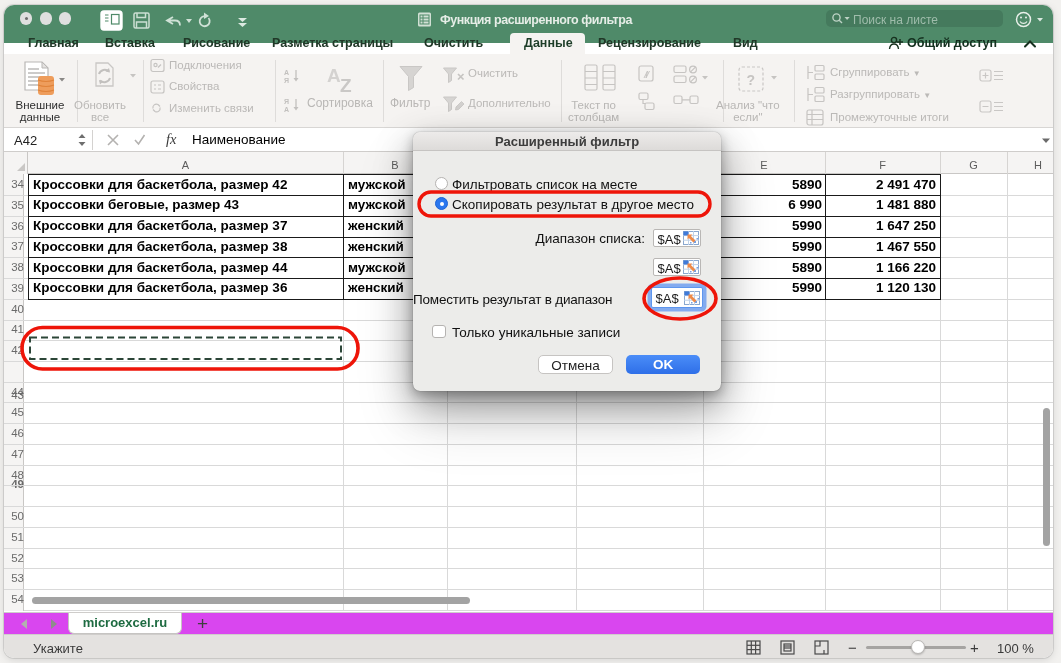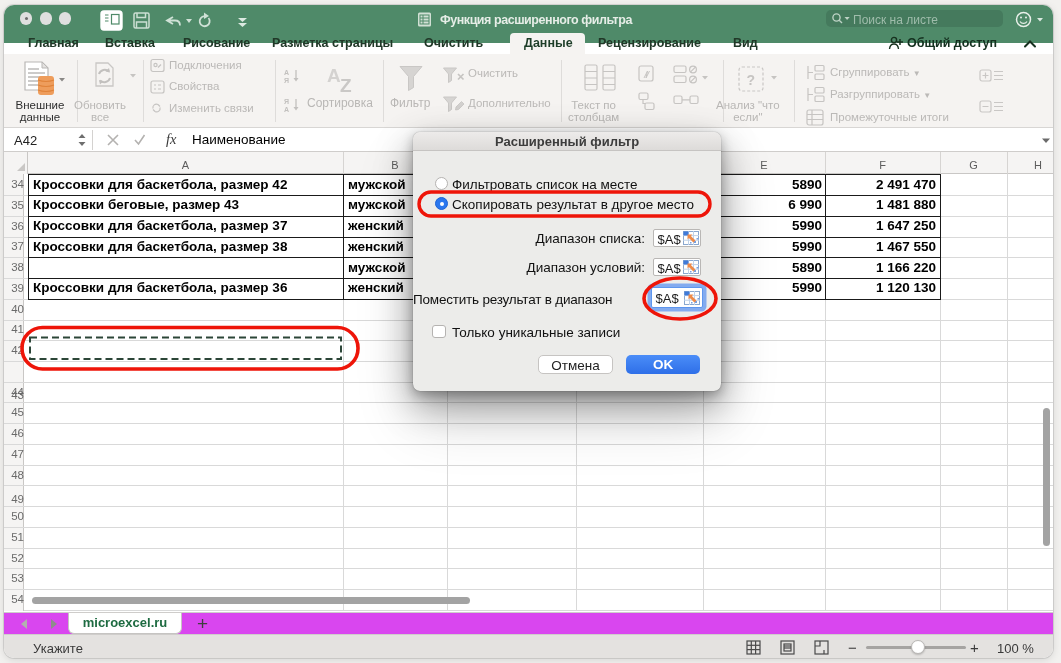--- a/index.html
+++ b/index.html
@@ -356,20 +356,21 @@
 <div class="enum" style="left:718px;top:23.1px;width:100px;">6 990</div>
 <div class="enum" style="left:832px;top:23.1px;width:100px;">1 481 880</div>
 <div class="aname" style="top:43.8px;">Кроссовки для баскетбола, размер 37</div>
 <div class="bname" style="top:43.8px;width:70px;overflow:hidden;">женский</div>
 <div class="enum" style="left:718px;top:43.8px;width:100px;">5990</div>
 <div class="enum" style="left:832px;top:43.8px;width:100px;">1 647 250</div>
 <div class="aname" style="top:64.6px;">Кроссовки для баскетбола, размер 38</div>
 <div class="bname" style="top:64.6px;width:70px;overflow:hidden;">женский</div>
 <div class="enum" style="left:718px;top:64.6px;width:100px;">5990</div>
 <div class="enum" style="left:832px;top:64.6px;width:100px;">1 467 550</div>
+<div class="aname" style="top:85.3px;">Кроссовки для баскетбола, размер 44</div>
 <div class="bname" style="top:85.3px;width:70px;overflow:hidden;">мужской</div>
 <div class="enum" style="left:718px;top:85.3px;width:100px;">5890</div>
 <div class="enum" style="left:832px;top:85.3px;width:100px;">1 166 220</div>
 <div class="aname" style="top:106.1px;">Кроссовки для баскетбола, размер 36</div>
 <div class="bname" style="top:106.1px;width:70px;overflow:hidden;">женский</div>
 <div class="enum" style="left:718px;top:106.1px;width:100px;">5990</div>
 <div class="enum" style="left:832px;top:106.1px;width:100px;">1 120 130</div>
 </div>
 <div id="rowhead">
 <div class="rnum" style="top:3.9px;">34</div>
@@ -380,21 +381,21 @@
 <div class="rnum" style="top:107.6px;">39</div>
 <div class="rnum" style="top:128.3px;">40</div>
 <div class="rnum" style="top:149px;">41</div>
 <div class="rnum" style="top:169.8px;">42</div>
 <div class="rnum" style="top:190.5px;margin-top:24px;">43</div>
 <div class="rnum" style="top:211.3px;">44</div>
 <div class="rnum" style="top:232px;">45</div>
 <div class="rnum" style="top:252.8px;">46</div>
 <div class="rnum" style="top:273.5px;">47</div>
 <div class="rnum" style="top:294.2px;">48</div>
-<div class="rnum" style="top:319px;">49</div>
+<div class="rnum" style="top:304px;font-weight:bold;">49</div>
 <div class="rnum" style="top:335.7px;">50</div>
 <div class="rnum" style="top:356.4px;">51</div>
 <div class="rnum" style="top:377.2px;">52</div>
 <div class="rnum" style="top:397.9px;">53</div>
 <div class="rnum" style="top:418.7px;">54</div>
 <div class="abs" style="left:0;top:20.7px;width:24px;height:1px;background:#d9d9d9;"></div>
 <div class="abs" style="left:0;top:41.5px;width:24px;height:1px;background:#d9d9d9;"></div>
 <div class="abs" style="left:0;top:62.2px;width:24px;height:1px;background:#d9d9d9;"></div>
 <div class="abs" style="left:0;top:83px;width:24px;height:1px;background:#d9d9d9;"></div>
 <div class="abs" style="left:0;top:103.7px;width:24px;height:1px;background:#d9d9d9;"></div>
@@ -471,21 +472,20 @@
           <line x1="10.5" y1="0" x2="10.5" y2="14"></line>
         </g>
 <rect x="0.5" y="0.5" width="5" height="4" fill="#3f7ad9"></rect>
 <g fill="#78a0e0">
           <rect x="11" y="10" width="2" height="2"></rect>
           <rect x="13.5" y="7" width="1.5" height="1.5"></rect>
           <rect x="7" y="11" width="1.5" height="1.5"></rect>
         </g>
 <path d="M4.5 3.5 l5 0 -1.6 1.6 4.5 4.5 -2 2 -4.5 -4.5 -1.4 1.4 z" fill="#ef8a47" transform="rotate(0)"></path>
 </svg>
-<div class="dlbl" style="left:0;top:128px;width:232px;text-align:right;">Диапазон условий:</div>
 <div class="dinput" style="left:240px;top:126px;">
         <div class="dtx">$A$</div>
       </div>
 <svg class="abs" style="left:270px;top:128px;" width="16" height="14" viewBox="0 0 16 14">
 <rect x="0.5" y="0.5" width="15" height="13" fill="#fff" stroke="#8aa8cf"></rect>
 <g stroke="#c0d2e8" stroke-width="1">
           <line x1="0" y1="4.6" x2="16" y2="4.6"></line>
           <line x1="0" y1="9.2" x2="16" y2="9.2"></line>
 <line x1="5.5" y1="0" x2="5.5" y2="14"></line>
           <line x1="10.5" y1="0" x2="10.5" y2="14"></line>

